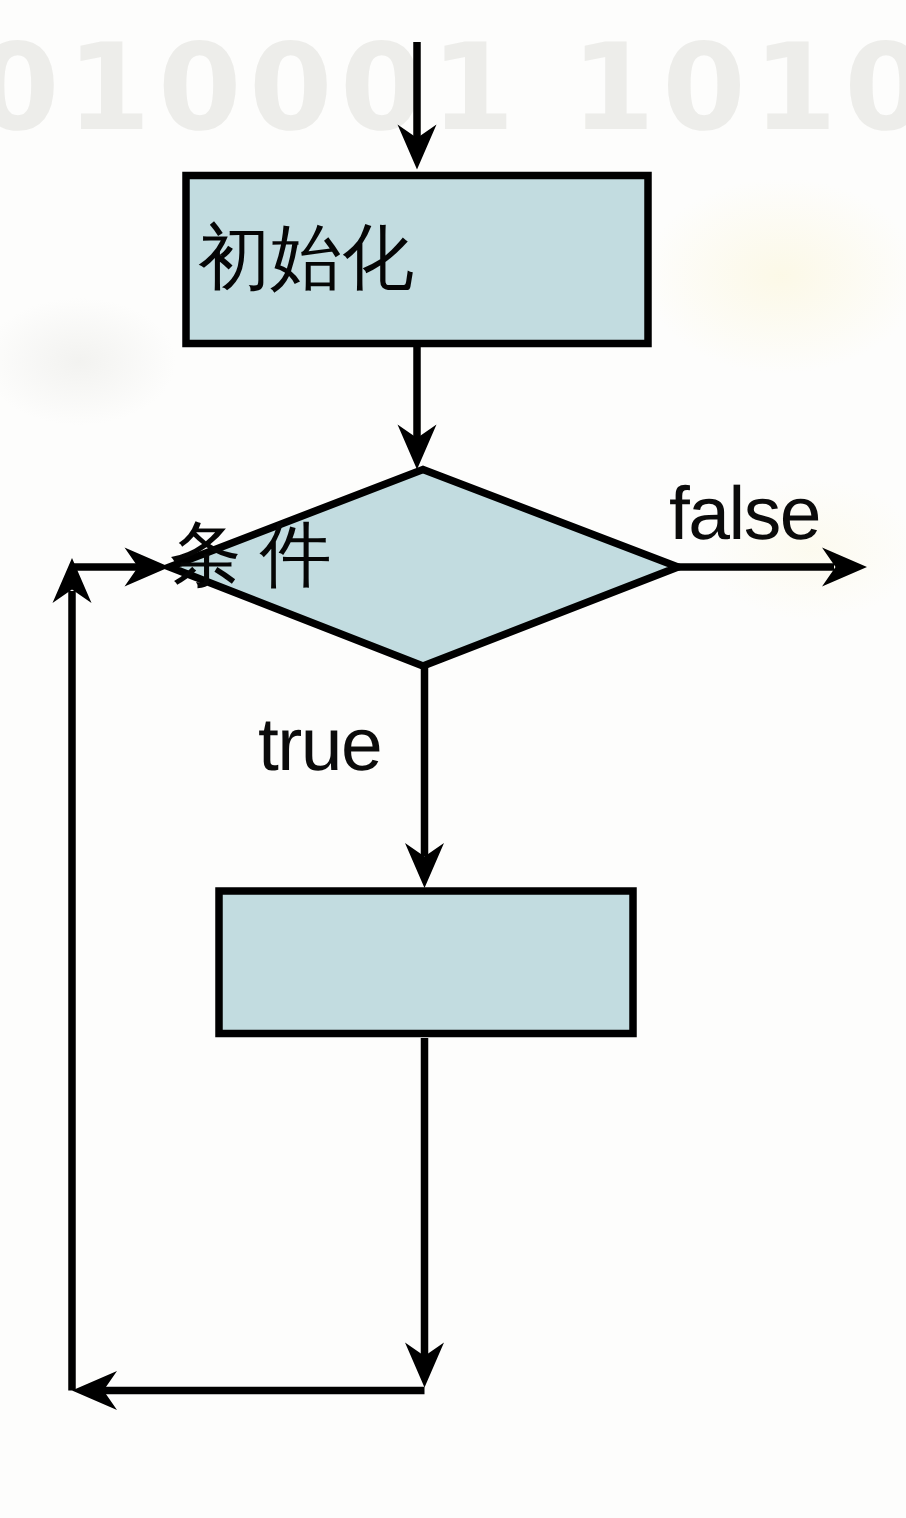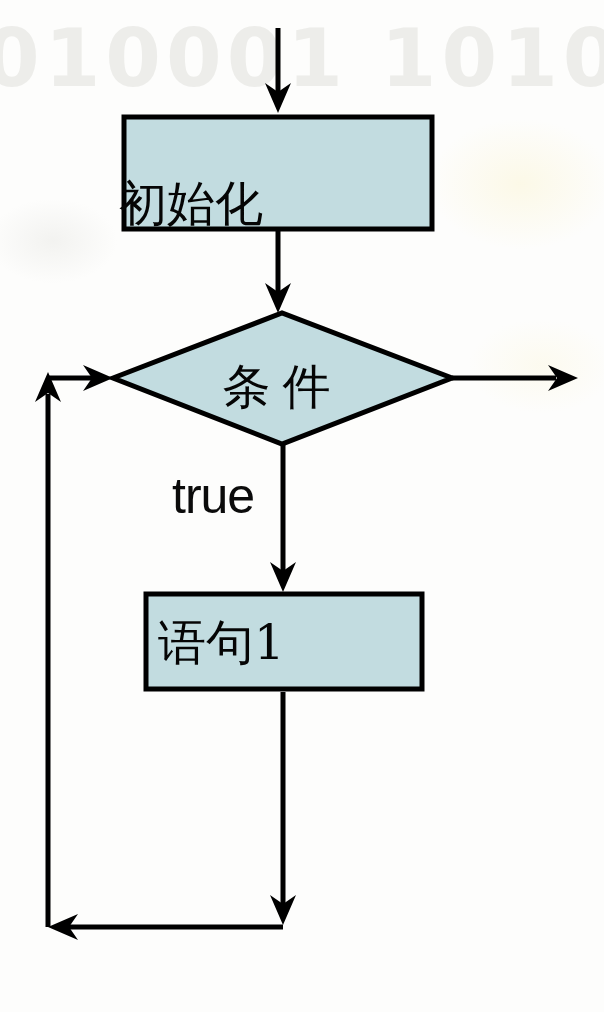--- a/index.html
+++ b/index.html
@@ -40,25 +40,24 @@
   .label-latin{
     position:absolute;
     font-family:"Liberation Sans",sans-serif;
     font-size:50px;
     line-height:52px;
     letter-spacing:-1px;
     color:#0b0b0b;
     white-space:nowrap;
   }
   #cond-label{
-    left:113px;top:358px;width:339px;
-    text-align:center;
+    left:113px;top:342px;width:339px;
     letter-spacing:12px;
   }
-  #init-label{left:119px;top:144px;margin-top:31px;}
+  #init-label{left:132px;top:144px;}
   #stmt-label{left:158px;top:614px;}
   #false-label{left:446px;top:316px;}
   #true-label{left:152px;top:470px;margin-left:20px;}
 </style>
 </head>
 <body>
 
 <div id="stage">
 
   <div class="watermark">010001 1010101010</div>
@@ -100,18 +99,18 @@
     <use href="#arrowhead" transform="translate(48,372)"></use>
 
     <line x1="48" y1="378" x2="92" y2="378" stroke="#000000" stroke-width="5"></line>
     <use href="#arrowhead" transform="translate(113,378) rotate(90)"></use>
   </svg>
 
   <div id="init-label" class="label-cjk">初始化</div>
 
   <div id="cond-label" class="label-cjk">条件</div>
 
-  <div id="stmt-label" class="label-cjk">语句1</div>
 
+  <div id="false-label" class="label-latin">false</div>
 
   <div id="true-label" class="label-latin">true</div>
 
 </div>
 
 </body></html>

